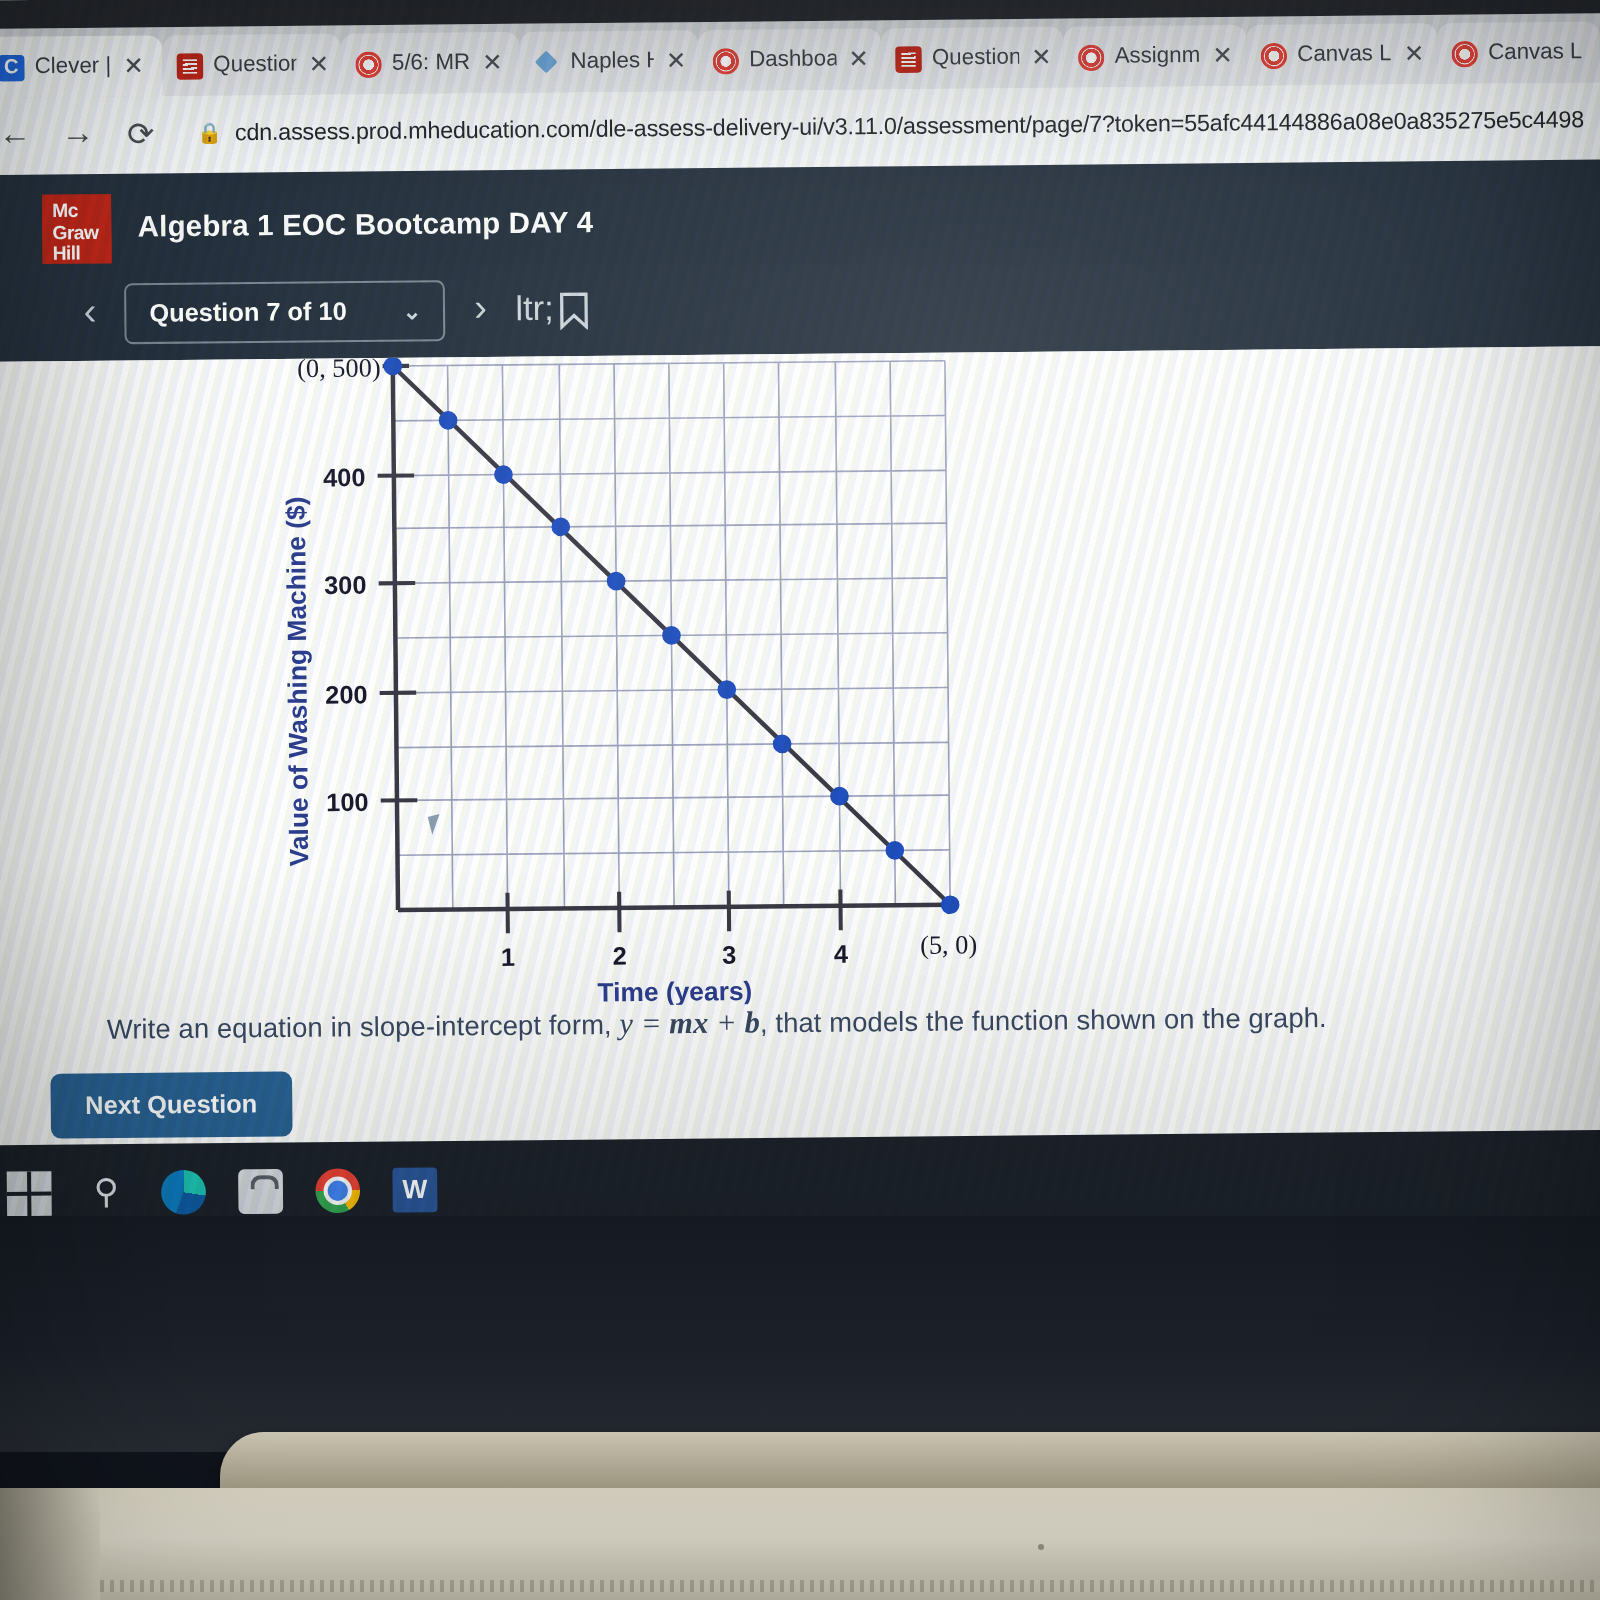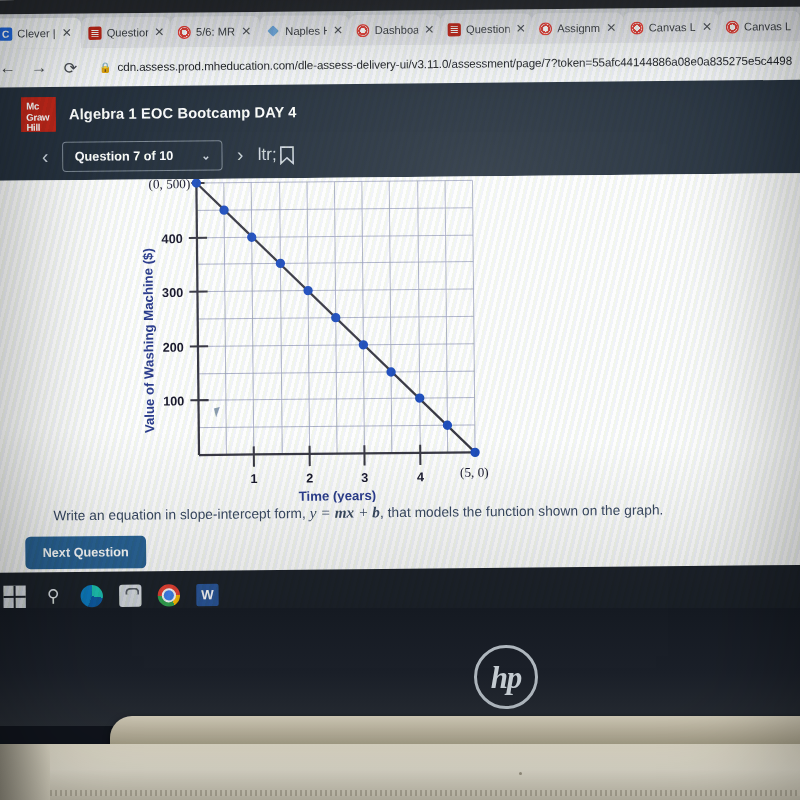--- a/index.html
+++ b/index.html
@@ -444,20 +444,19 @@
       <span class="tb-icon tb-store"></span>
       <span class="tb-icon tb-chrome tb-active"></span>
       <span class="tb-icon tb-wordapp tb-active"></span>
     </div>
 
     <div class="moire"></div>
     <div class="glare"></div>
   </div>
 
   <div class="bezel"></div>
-  <div class="hp-logo">hp</div>
   <div class="hinge"></div>
   <div class="deck"></div>
   <div class="side-dark-l"></div>
   <div class="deck-dot"></div>
 
   <div class="vignette"></div>
 </div>
 
 </body></html>

